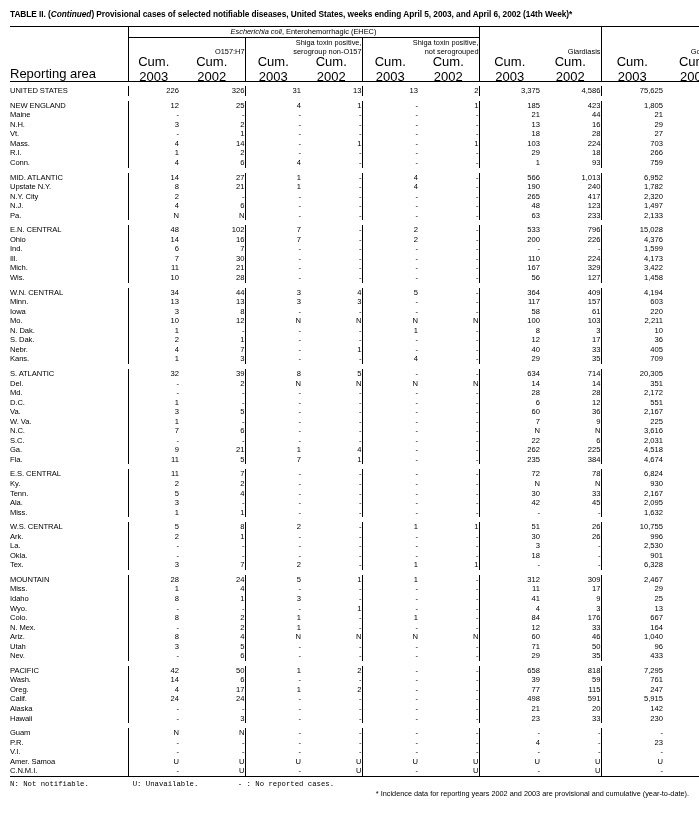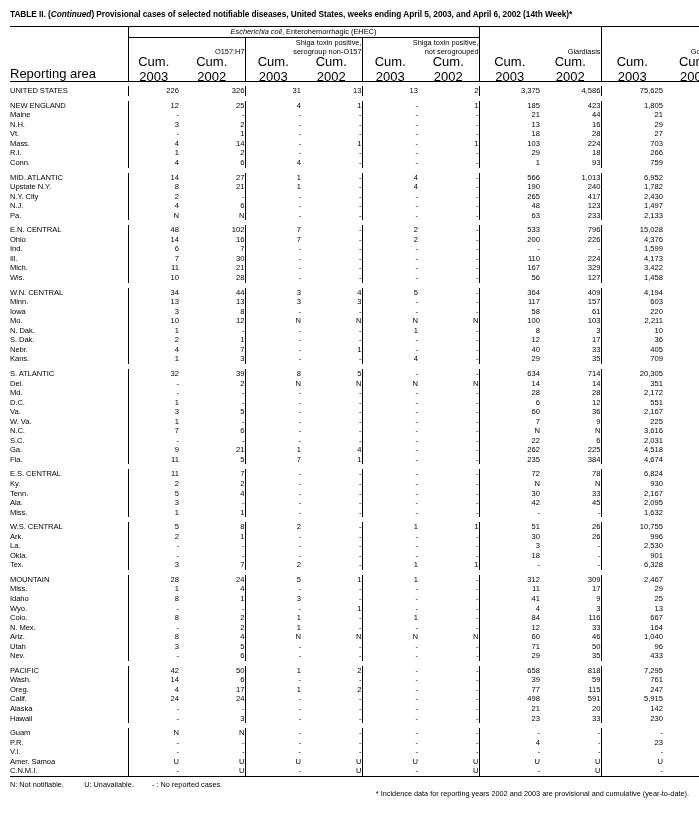--- a/index.html
+++ b/index.html
@@ -108,21 +108,21 @@
     height: 0;
     font-size: 0;
     line-height: 0;
   }
   .footnotes {
     margin-top: 3px;
     font-size: 7.3px;
     line-height: 9.6px;
     width: 679px;
   }
-  .fn-row { white-space: pre; }
+  .fn-row { white-space: pre; font-family: Liberation Mono, monospace; }
   .fn-star {
     padding-left: 4px;
     text-align: right;
   }
   .fn-star sup { font-size: 7.3px; vertical-align: baseline; }
 </style>
 </head>
 <body>
 
 <div class="page">
@@ -355,21 +355,21 @@
         <tr class="data">
           <td class="area">N.Y. City</td>
           <td class="num vline">2</td>
           <td class="num">-</td>
           <td class="num vline">-</td>
           <td class="num">-</td>
           <td class="num vline">-</td>
           <td class="num">-</td>
           <td class="num vline">265</td>
           <td class="num">417</td>
-          <td class="num vline">2,430</td>
+          <td class="num vline">2,320</td>
           <td class="num">3,262</td>
         </tr>
         <tr class="data">
           <td class="area">N.J.</td>
           <td class="num vline">4</td>
           <td class="num">6</td>
           <td class="num vline">-</td>
           <td class="num">-</td>
           <td class="num vline">-</td>
           <td class="num">-</td>
@@ -905,21 +905,21 @@
         </tr>
         <tr class="data">
           <td class="area">Colo.</td>
           <td class="num vline">8</td>
           <td class="num">2</td>
           <td class="num vline">1</td>
           <td class="num">-</td>
           <td class="num vline">1</td>
           <td class="num">-</td>
           <td class="num vline">84</td>
-          <td class="num">116</td>
+          <td class="num">176</td>
           <td class="num vline">667</td>
           <td class="num">1,017</td>
         </tr>
         <tr class="data">
           <td class="area">N. Mex.</td>
           <td class="num vline">-</td>
           <td class="num">2</td>
           <td class="num vline">1</td>
           <td class="num">-</td>
           <td class="num vline">-</td>

